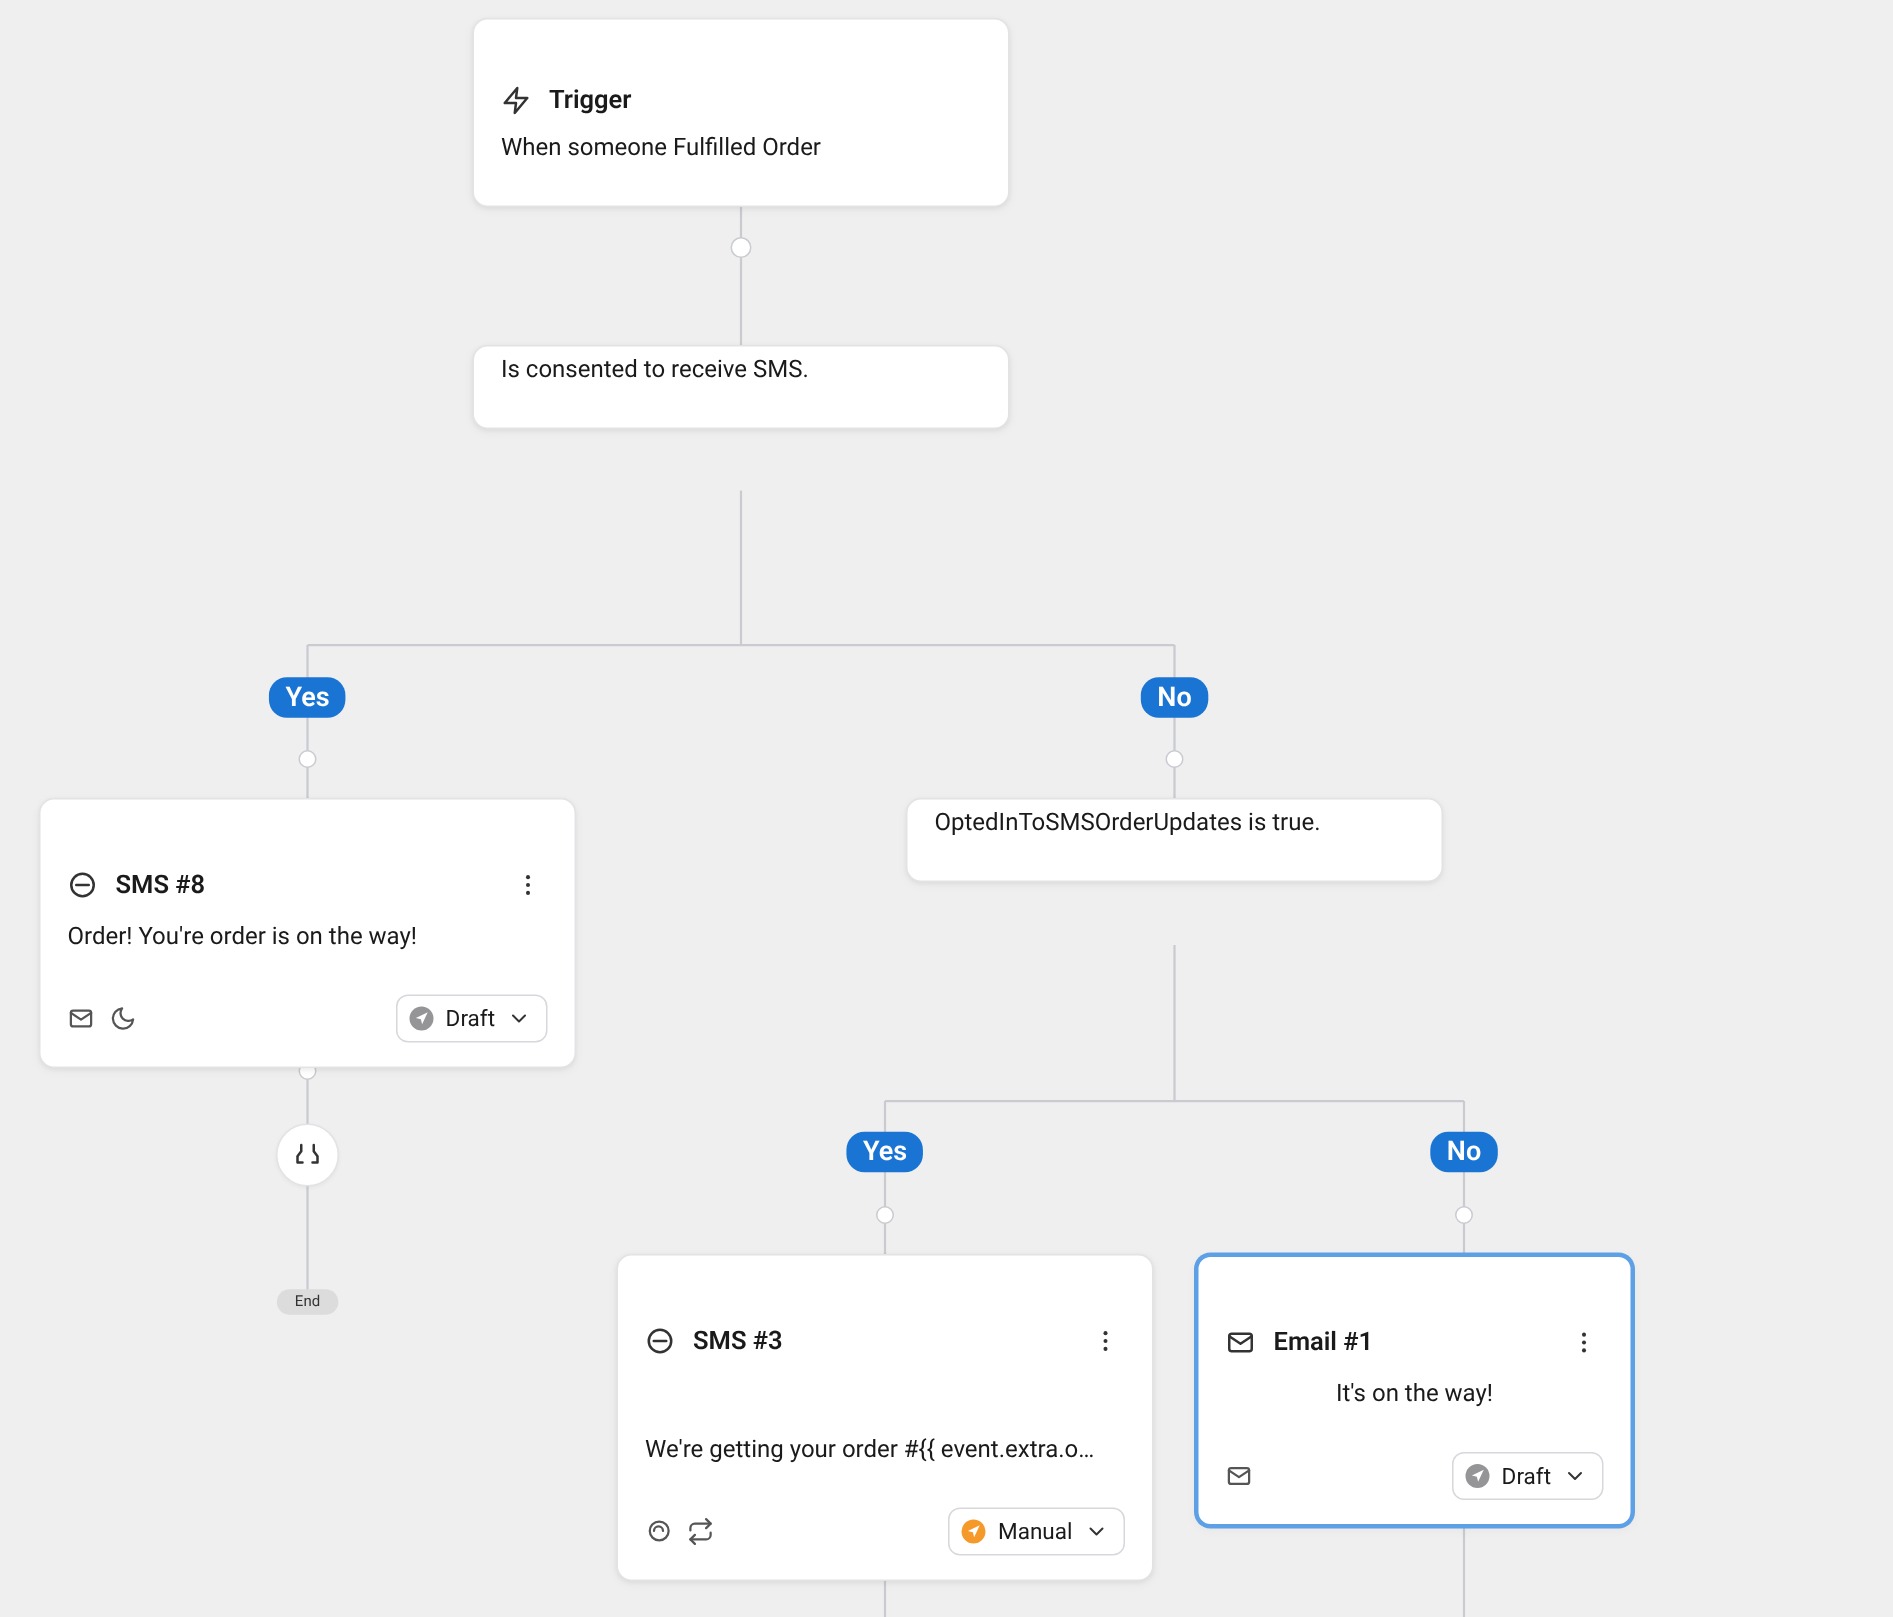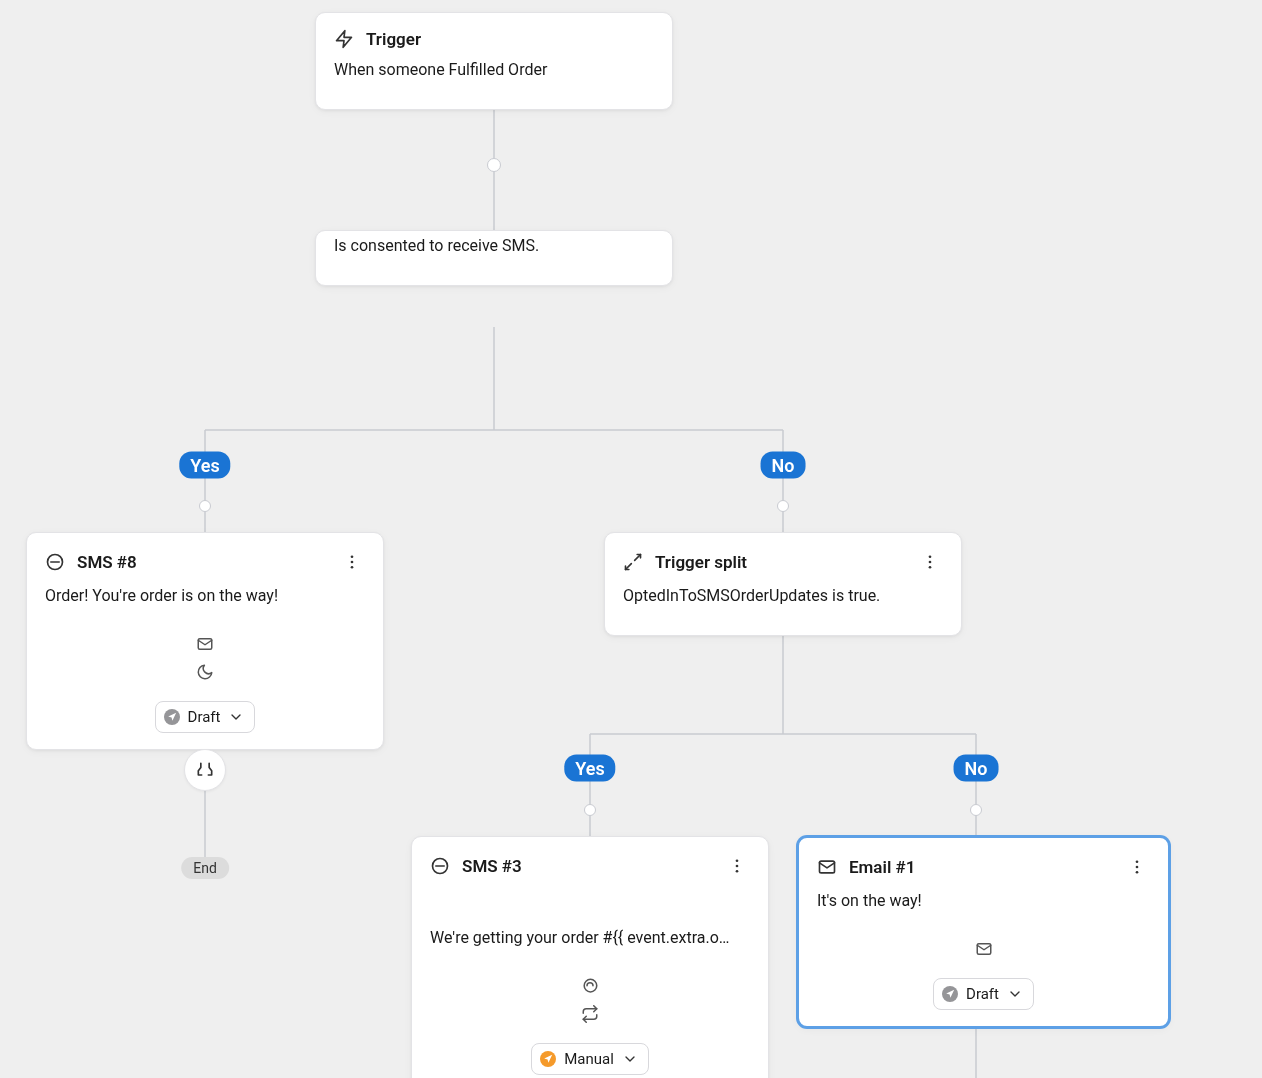--- a/index.html
+++ b/index.html
@@ -29,32 +29,31 @@
     border:1px solid var(--border);
     box-sizing:border-box;
   }
   .card.selected{
     border:2px solid var(--highlight);
     box-shadow:0 0 0 1px var(--highlight),0 2px 8px rgba(0,0,0,0.04);
   }
   .card-head{
     display:flex;align-items:center;gap:12px;
     padding:16px 18px 6px 18px;
-    font-weight:650;font-size:17px;
+    font-weight:650;font-size:17px;margin-top:28px;
   }
   .card-head .spacer{flex:1;}
   .card-body{
     padding:4px 18px 28px 18px;
     font-size:16px;line-height:1.4;color:var(--text);
   }
   .card-body.ellipsis{white-space:nowrap;overflow:hidden;text-overflow:ellipsis;margin-top:38px;}
   .card-footer{
     display:flex;align-items:center;gap:10px;
     padding:0 18px 16px 18px;
-    flex-direction:column;
   }
   .card-footer .spacer{flex:1;}
 
   .icon-btn{
     width:26px;height:26px;display:flex;align-items:center;justify-content:center;
     border-radius:6px;cursor:pointer;color:#555;
   }
   svg{display:block;}
   .mini-icon{color:#555;}
 
@@ -77,21 +76,21 @@
   .badge{
     position:absolute;
     background:var(--blue);
     color:#fff;
     font-size:18px;font-weight:600;
     padding:3px 11px;border-radius:12px;
     transform:translate(-50%,-50%);
   }
   .pill{
     position:absolute;background:var(--pill-bg);color:#333;
-    font-size:14px;padding:3px 12px;border-radius:12px;
+    font-size:10px;padding:3px 12px;border-radius:12px;
     transform:translate(-50%,-50%);
   }
 
   .line-dot{
     position:absolute;width:12px;height:12px;border-radius:50%;
     background:#fff;border:1.5px solid var(--line);
     transform:translate(-50%,-50%);
   }
   .line-dot.small{width:10px;height:10px;}
 
@@ -212,39 +211,20 @@
     <path d="M7 4v5l-3 4"></path>
       <path d="M17 4v5l3 4"></path>
     <polyline points="4 14 4 18 8 18"></polyline>
     <polyline points="20 14 20 18 16 18"></polyline>
   </svg>
 </div>
 
 <div class="pill" style="left:205px;top:868px;">End</div>
 
 <div class="card" style="left:604px;top:532px;width:358px;">
-  <div class="card-head">
-    <span>
-      <svg width="20" height="20" viewBox="0 0 24 24" stroke="#333" stroke-width="2" fill="none" stroke-linecap="round" stroke-linejoin="round">
-        <polyline points="17 3 21 3 21 7"></polyline>
-          <polyline points="7 21 3 21 3 17"></polyline>
-        <line x1="21" y1="3" x2="14" y2="10"></line>
-          <line x1="3" y1="21" x2="10" y2="14"></line>
-      </svg>
-    </span>
-    <span>Trigger split</span>
-    <div class="spacer"></div>
-    <div class="icon-btn">
-      <svg width="18" height="18" viewBox="0 0 24 24" fill="#333">
-          <circle cx="12" cy="5" r="1.8"></circle>
-          <circle cx="12" cy="12" r="1.8"></circle>
-          <circle cx="12" cy="19" r="1.8"></circle>
-        </svg>
-    </div>
-  </div>
   <div class="card-body">OptedInToSMSOrderUpdates is true.</div>
 </div>
 
 <div class="card" style="left:411px;top:836px;width:358px;">
   <div class="card-head">
     <span>
       <svg width="20" height="20" viewBox="0 0 24 24" stroke="#333" stroke-width="2" fill="none" stroke-linecap="round" stroke-linejoin="round">
           <circle cx="12" cy="12" r="9"></circle>
           <line x1="7" y1="12" x2="17" y2="12"></line>
         </svg>
@@ -283,21 +263,21 @@
           </svg>
       </span>
       <span>Manual</span>
       <svg width="16" height="16" viewBox="0 0 24 24" stroke="#333" stroke-width="2" fill="none" stroke-linecap="round" stroke-linejoin="round">
           <polyline points="6 9 12 15 18 9"></polyline>
         </svg>
     </div>
   </div>
 </div>
 
-<div class="card selected" style="left:797px;top:836px;width:373px;">
+<div class="card selected" style="left:797px;top:836px;width:292px;text-align:center;">
   <div class="card-head">
     <span>
       <svg width="20" height="20" viewBox="0 0 24 24" stroke="#333" stroke-width="2" fill="none" stroke-linecap="round" stroke-linejoin="round">
           <rect x="3" y="5" width="18" height="14" rx="2"></rect>
           <polyline points="3 7 12 13 21 7"></polyline>
         </svg>
     </span>
     <span>Email #1</span>
     <div class="spacer"></div>
     <div class="icon-btn">

